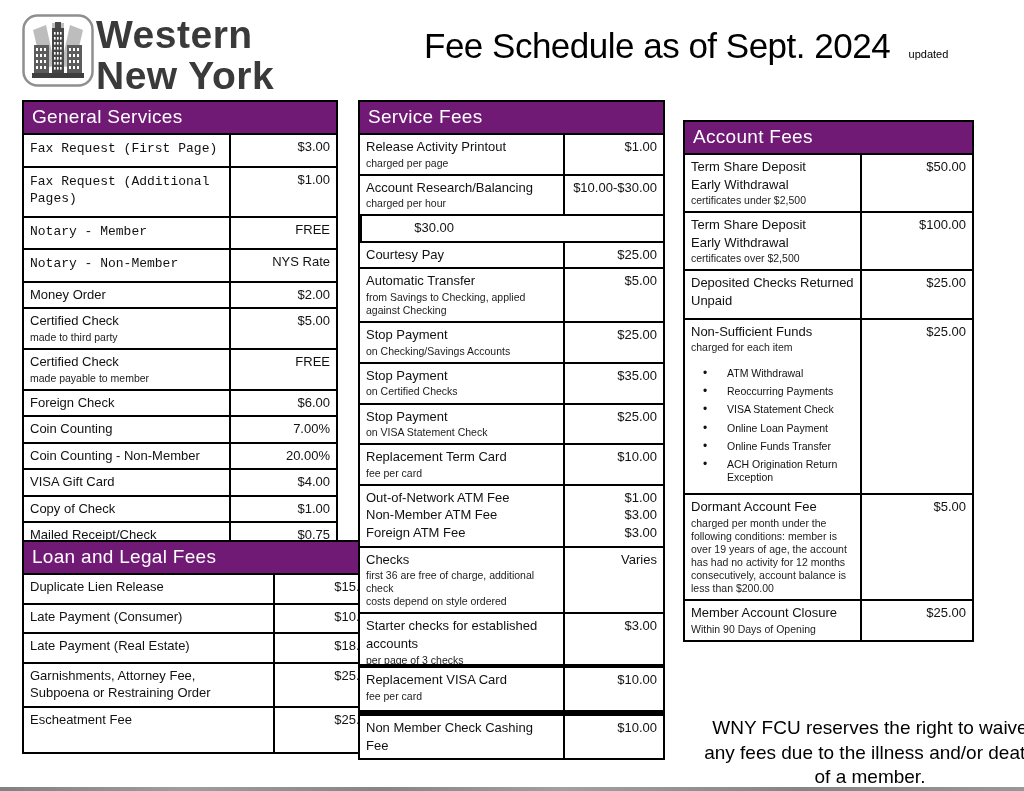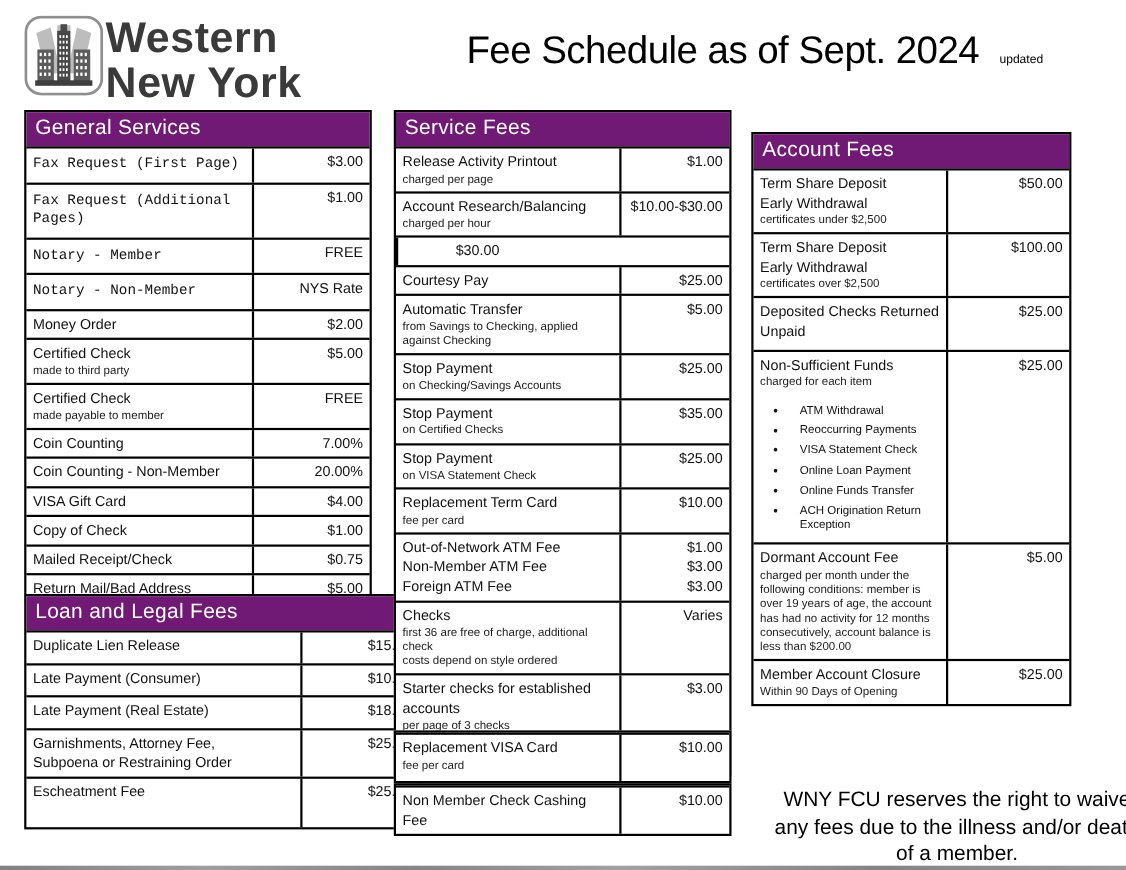--- a/index.html
+++ b/index.html
@@ -187,20 +187,26 @@
         </div>
         <div class="fee-row">
           <div class="cell-name">
             <div class="row-name">Certified Check</div>
             <div class="row-note">made payable to member</div>
           </div>
           <div class="cell-value">FREE</div>
         </div>
         <div class="fee-row">
           <div class="cell-name">
+            <div class="row-name">Foreign Check</div>
+          </div>
+          <div class="cell-value">$6.00</div>
+        </div>
+        <div class="fee-row">
+          <div class="cell-name">
             <div class="row-name">Coin Counting</div>
           </div>
           <div class="cell-value">7.00%</div>
         </div>
         <div class="fee-row">
           <div class="cell-name">
             <div class="row-name">Coin Counting - Non-Member</div>
           </div>
           <div class="cell-value">20.00%</div>
         </div>

